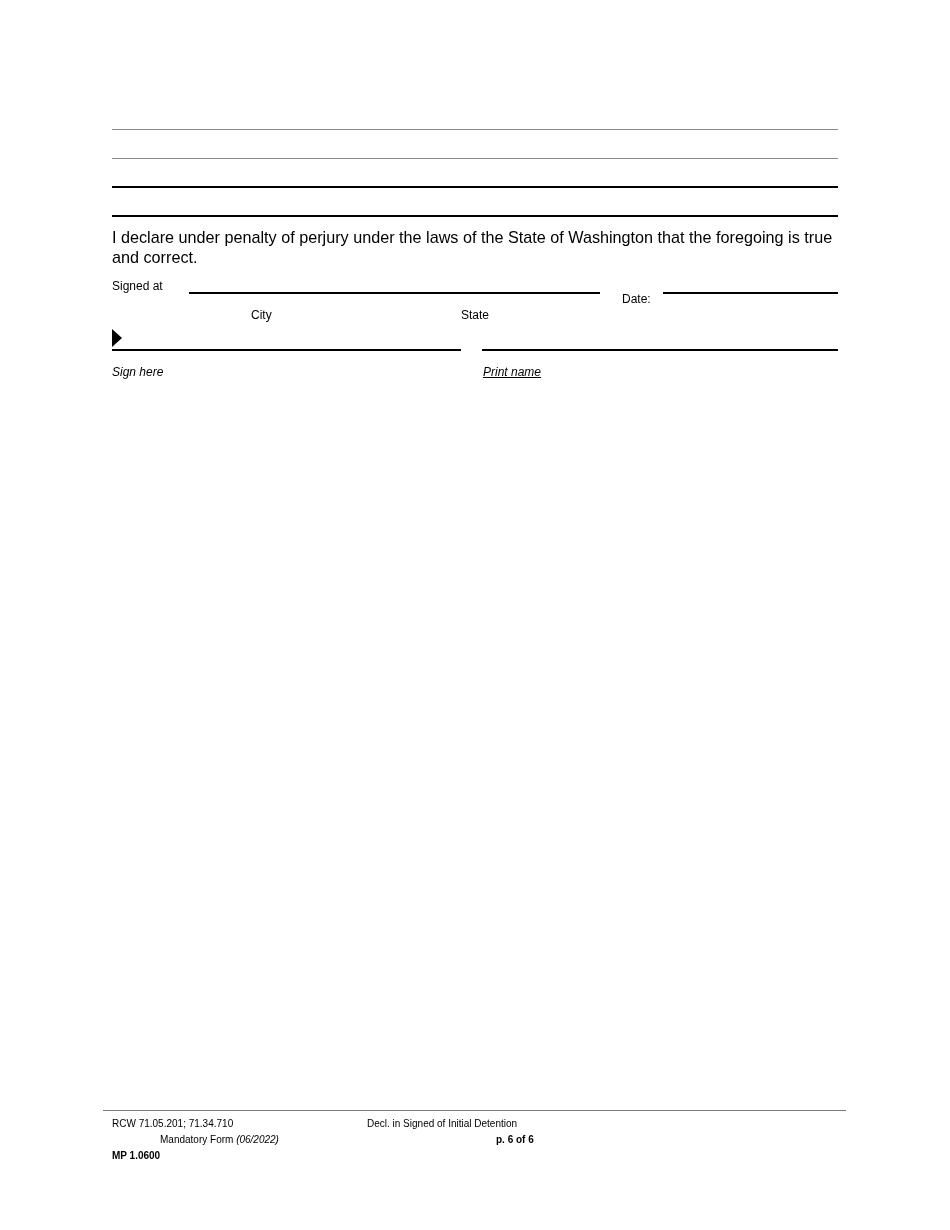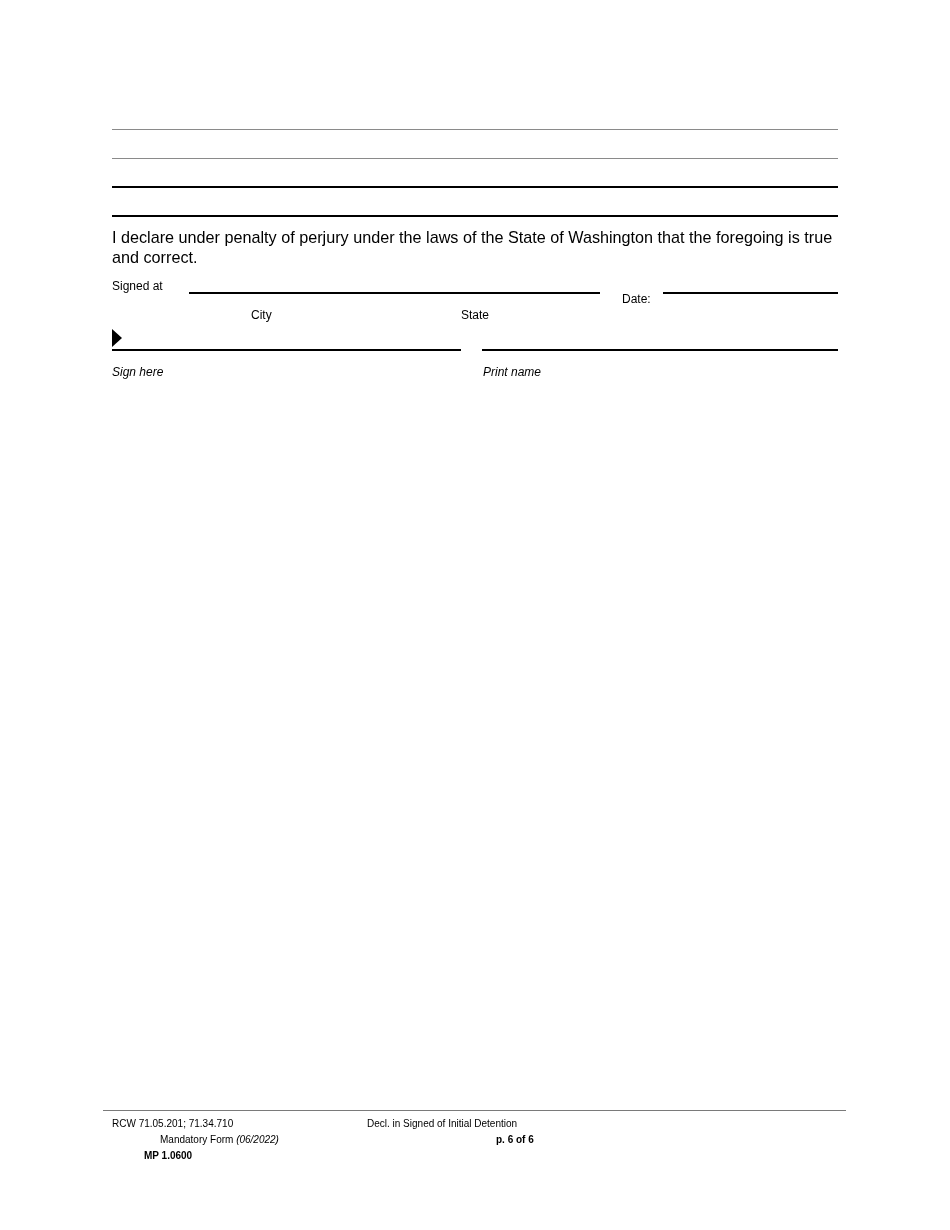--- a/index.html
+++ b/index.html
@@ -97,27 +97,27 @@
   <div class="fill-line" style="left:663px; top:292px; width:175px;"></div>
 
   <div class="text" style="left:251px; top:305px;">City</div>
   <div class="text" style="left:461px; top:305px;">State</div>
 
   <div class="arrow"></div>
   <div class="fill-line" style="left:112px; top:349px; width:349px;"></div>
   <div class="fill-line" style="left:482px; top:349px; width:356px;"></div>
 
   <div class="text italic" style="left:112px; top:362px;">Sign here</div>
-  <div class="text italic" style="left:483px; top:362px;">Print name</div>
+  <div class="text italic" style="left:483px; top:362px;text-decoration:underline;">Print name</div>
 
   <div class="footer-rule"></div>
 
   <div class="ftext" style="left:112px; top:1116px;">RCW 71.05.201; 71.34.710</div>
   <div class="ftext" style="left:112px; top:1132px;margin-left:48px;">
     <span>Mandatory Form</span>
     <span class="italic">(06/2022)</span>
   </div>
-  <div class="ftext bold" style="left:112px; top:1148px;margin-left:32px;">MP 1.0600</div>
+  <div class="ftext bold" style="left:112px; top:1148px;">MP 1.0600</div>
 
   <div class="ftext" style="left:367px; top:1116px;">Decl. in Signed of Initial Detention</div>
   <div class="ftext bold" style="left:448px; top:1132px;margin-left:48px;">p. 6 of 6</div>
 
 </div>
 
 </body></html>

